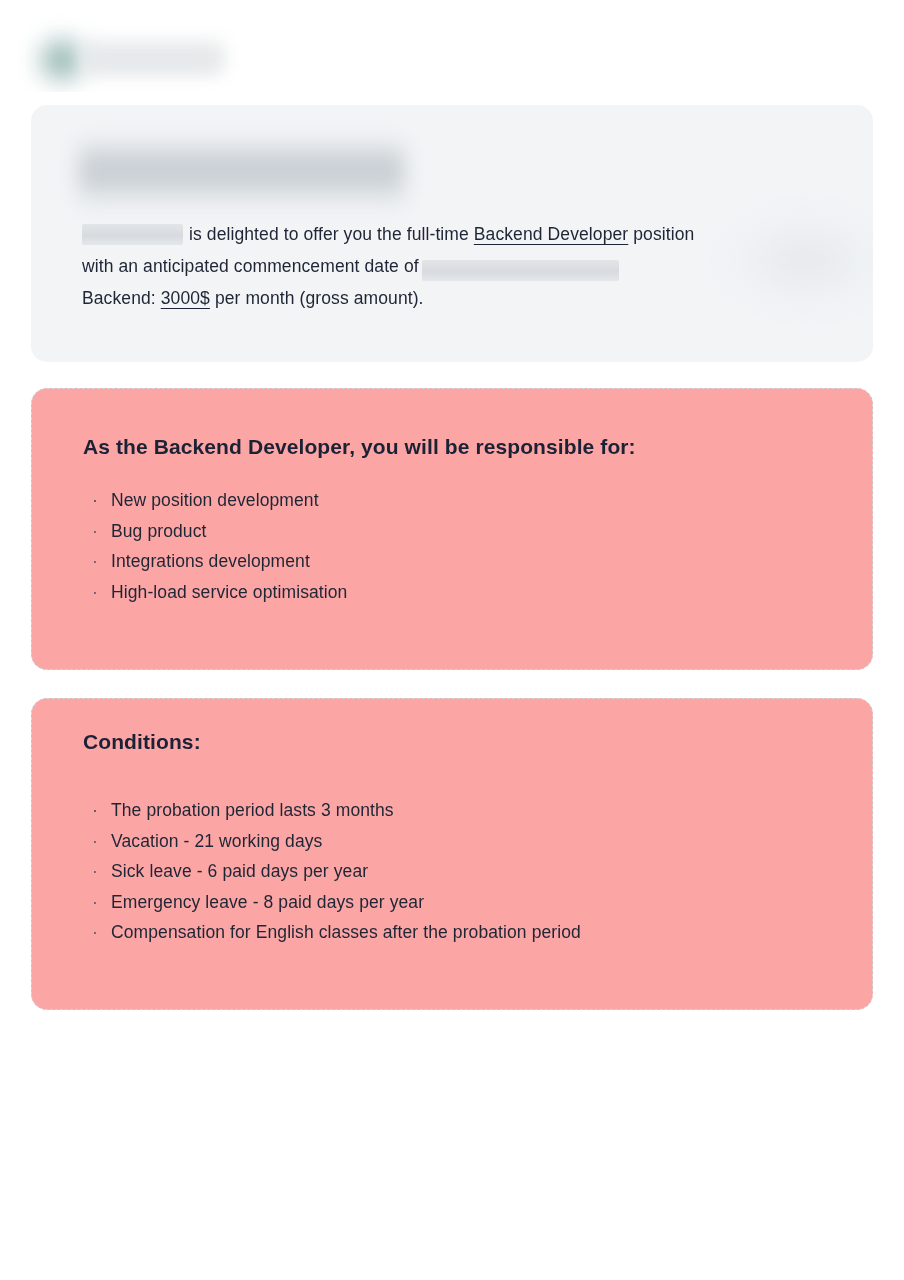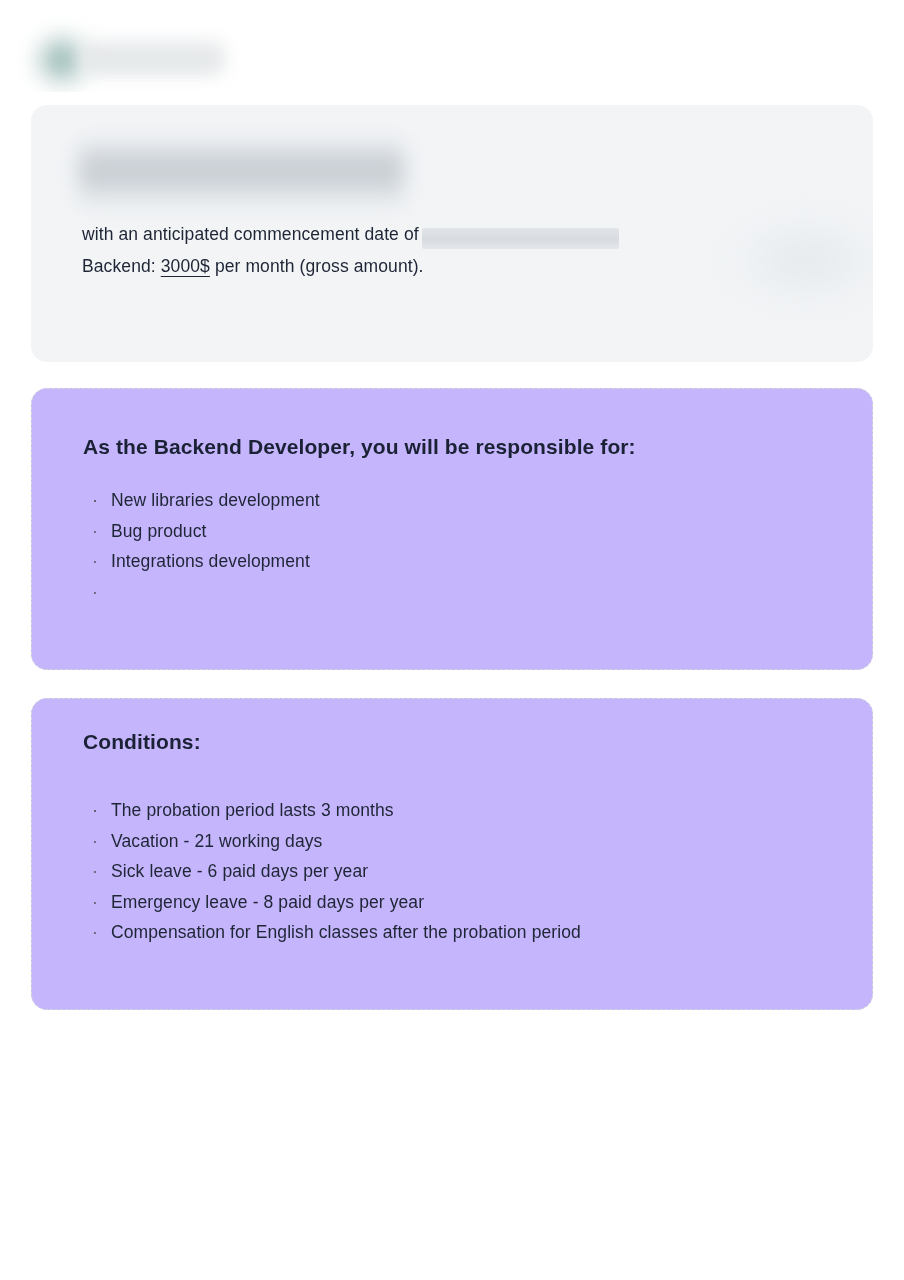--- a/index.html
+++ b/index.html
@@ -130,21 +130,21 @@
     text-underline-offset: 4px;
     text-decoration-thickness: 1.2px;
     text-decoration-color: #1e2535;
   }
 
   
   .section-card {
     position: absolute;
     left: 31px;
     width: 842px;
-    background: #c4b5fd;
+    background: #fca5a5;
     border: 1px dashed #d2d6da;
     border-radius: 16px;
   }
   #card-responsibilities { top: 388px; height: 282px; }
   #card-conditions       { top: 698px; height: 312px; }
 
   .section-heading {
     position: absolute;
     left: 51px;
     font-size: 21px;
@@ -189,37 +189,40 @@
     <div class="logo-mark"></div>
     <div class="logo-word"></div>
     <div class="logo-word2"></div>
   </div>
 
   <div class="offer-card">
     <div class="offer-title-blur"></div>
     <div class="offer-seal-blur"></div>
 
     <div class="offer-body">
+      <p><span class="redact redact-company"></span><span>is delighted to offer you the full-time</span>
+        <span class="uline">Backend Developer</span>
+        <span>position</span></p>
 
       <p><span>with an anticipated commencement date of</span><span class="redact redact-date"></span></p>
 
       <p><span>Backend:</span>
         <span class="uline">3000$</span>
         <span>per month (gross amount).</span></p>
     </div>
   </div>
 
   <div class="section-card" id="card-responsibilities">
     <div class="section-heading">As the Backend Developer, you will be responsible for:</div>
     <ul class="bullet-list" id="responsibilities-list">
         <li class="bullet-item"><span class="bullet-dot">·</span></li>
-        <li class="bullet-item"><span class="bullet-dot">·</span><span>New libraries development</span></li>
+        <li class="bullet-item"><span class="bullet-dot">·</span><span>New position development</span></li>
         <li class="bullet-item"><span class="bullet-dot">·</span><span>Bug product</span></li>
         <li class="bullet-item"><span class="bullet-dot">·</span><span>Integrations development</span></li>
-        <li class="bullet-item"><span class="bullet-dot">·</span></li>
+        <li class="bullet-item"><span class="bullet-dot">·</span><span>High-load service optimisation</span></li>
       </ul>
   </div>
 
   <div class="section-card" id="card-conditions">
     <div class="section-heading">Conditions:</div>
     <ul class="bullet-list" id="conditions-list">
         <li class="bullet-item"><span class="bullet-dot">·</span></li>
         <li class="bullet-item"><span class="bullet-dot">·</span><span>The probation period lasts 3 months</span></li>
         <li class="bullet-item"><span class="bullet-dot">·</span><span>Vacation - 21 working days</span></li>
         <li class="bullet-item"><span class="bullet-dot">·</span><span>Sick leave - 6 paid days per year</span></li>

